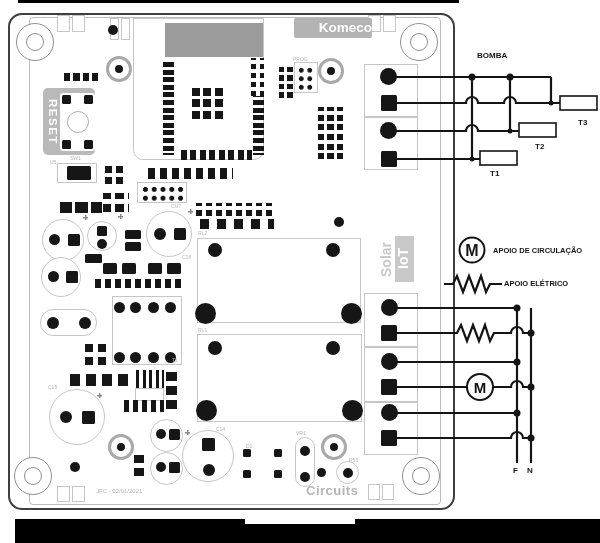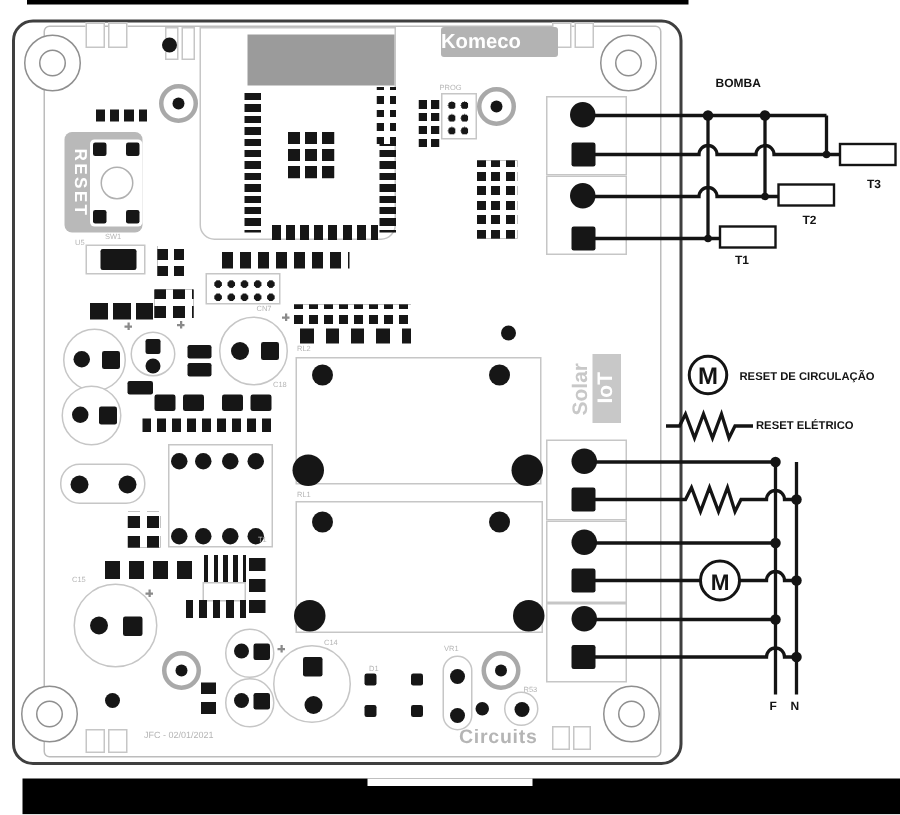--- a/index.html
+++ b/index.html
@@ -75,21 +75,21 @@
   <div class="a pads" style="left:62px;top:95px;width:9px;height:9px"></div>
   <div class="a pads" style="left:84px;top:95px;width:9px;height:9px"></div>
   <div class="a pads" style="left:62px;top:140px;width:9px;height:9px"></div>
   <div class="a pads" style="left:84px;top:140px;width:9px;height:9px"></div>
   <div class="a" style="left:67px;top:111px;width:22px;height:22px;border:1.5px solid #b0b0b0;border-radius:50%"></div>
   <div class="a lbl" style="left:70px;top:156px">SW1</div>
   <div class="a lbl" style="left:50px;top:160px">U5</div>
   <div class="a pcb-line" style="left:57px;top:163px;width:40px;height:20px"></div>
   <div class="a pads" style="left:67px;top:166px;width:24px;height:14px"></div>
 
-  <div class="a" style="left:294px;top:18px;width:78px;height:20px;background:#b3b3b3;border-radius:2px;text-align:left">
+  <div class="a" style="left:294px;top:18px;width:78px;height:20px;background:#b3b3b3;border-radius:2px;text-align:right">
     <span style="color:#fff;font-weight:bold;font-size:13.5px;line-height:20px">Komeco</span>
   </div>
 
   <div class="a lbl" style="left:293px;top:57px">PROG</div>
   <div class="a pcb-line" style="left:294px;top:62px;width:24px;height:31px"></div>
   <div class="a dots" style="left:297px;top:66px;width:17px;height:26px;--r:2.6px;--o:4.2px;--s:8.5px"></div>
   <div class="a sqgrid" style="left:279px;top:64px;width:14px;height:34px;--c:5.5px;--p:8.5px"></div>
   <div class="a sqgrid" style="left:251px;top:58px;width:13px;height:38px;--c:5px;--p:9px"></div>
   <div class="a ring" style="left:318px;top:58px;width:26px;height:26px"></div>
   <div class="a padc" style="left:327px;top:67px;width:8px;height:8px"></div>
@@ -266,18 +266,18 @@
         <circle cx="517" cy="413" r="3.5"></circle>
           <circle cx="531" cy="438" r="3.5"></circle>
       </g>
     </g>
   </svg>
 
   <div class="a wlbl" style="left:477px;top:52px">BOMBA</div>
   <div class="a wlbl" style="left:578px;top:119px">T3</div>
   <div class="a wlbl" style="left:535px;top:143px">T2</div>
   <div class="a wlbl" style="left:490px;top:170px">T1</div>
-  <div class="a wlbl" style="left:493px;top:247px;font-size:7.5px">RESET DE CIRCULAÇÃO</div>
-  <div class="a wlbl" style="left:504px;top:280px;font-size:7.5px">RESET ELÉTRICO</div>
+  <div class="a wlbl" style="left:493px;top:247px;font-size:7.5px">APOIO DE CIRCULAÇÃO</div>
+  <div class="a wlbl" style="left:504px;top:280px;font-size:7.5px">APOIO ELÉTRICO</div>
   <div class="a wlbl" style="left:513px;top:467px">F</div>
   <div class="a wlbl" style="left:527px;top:467px">N</div>
 
 </div>
 
 </body></html>

